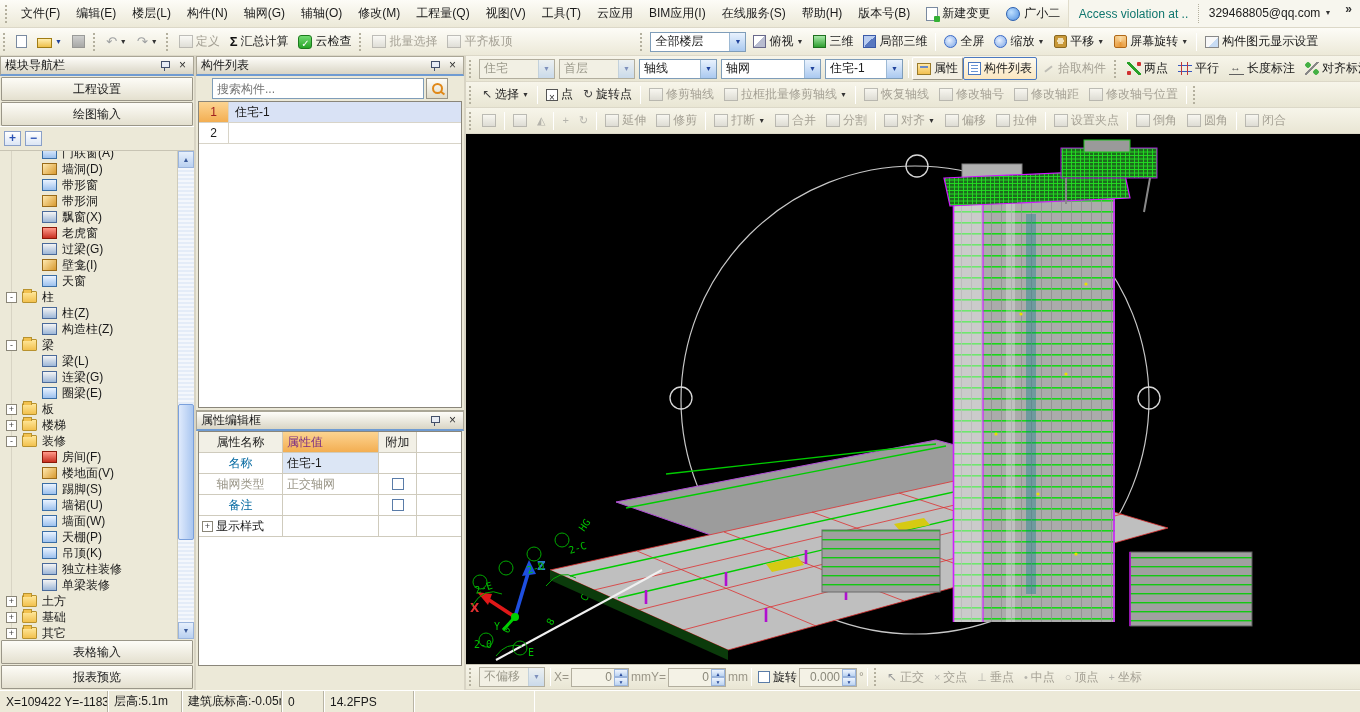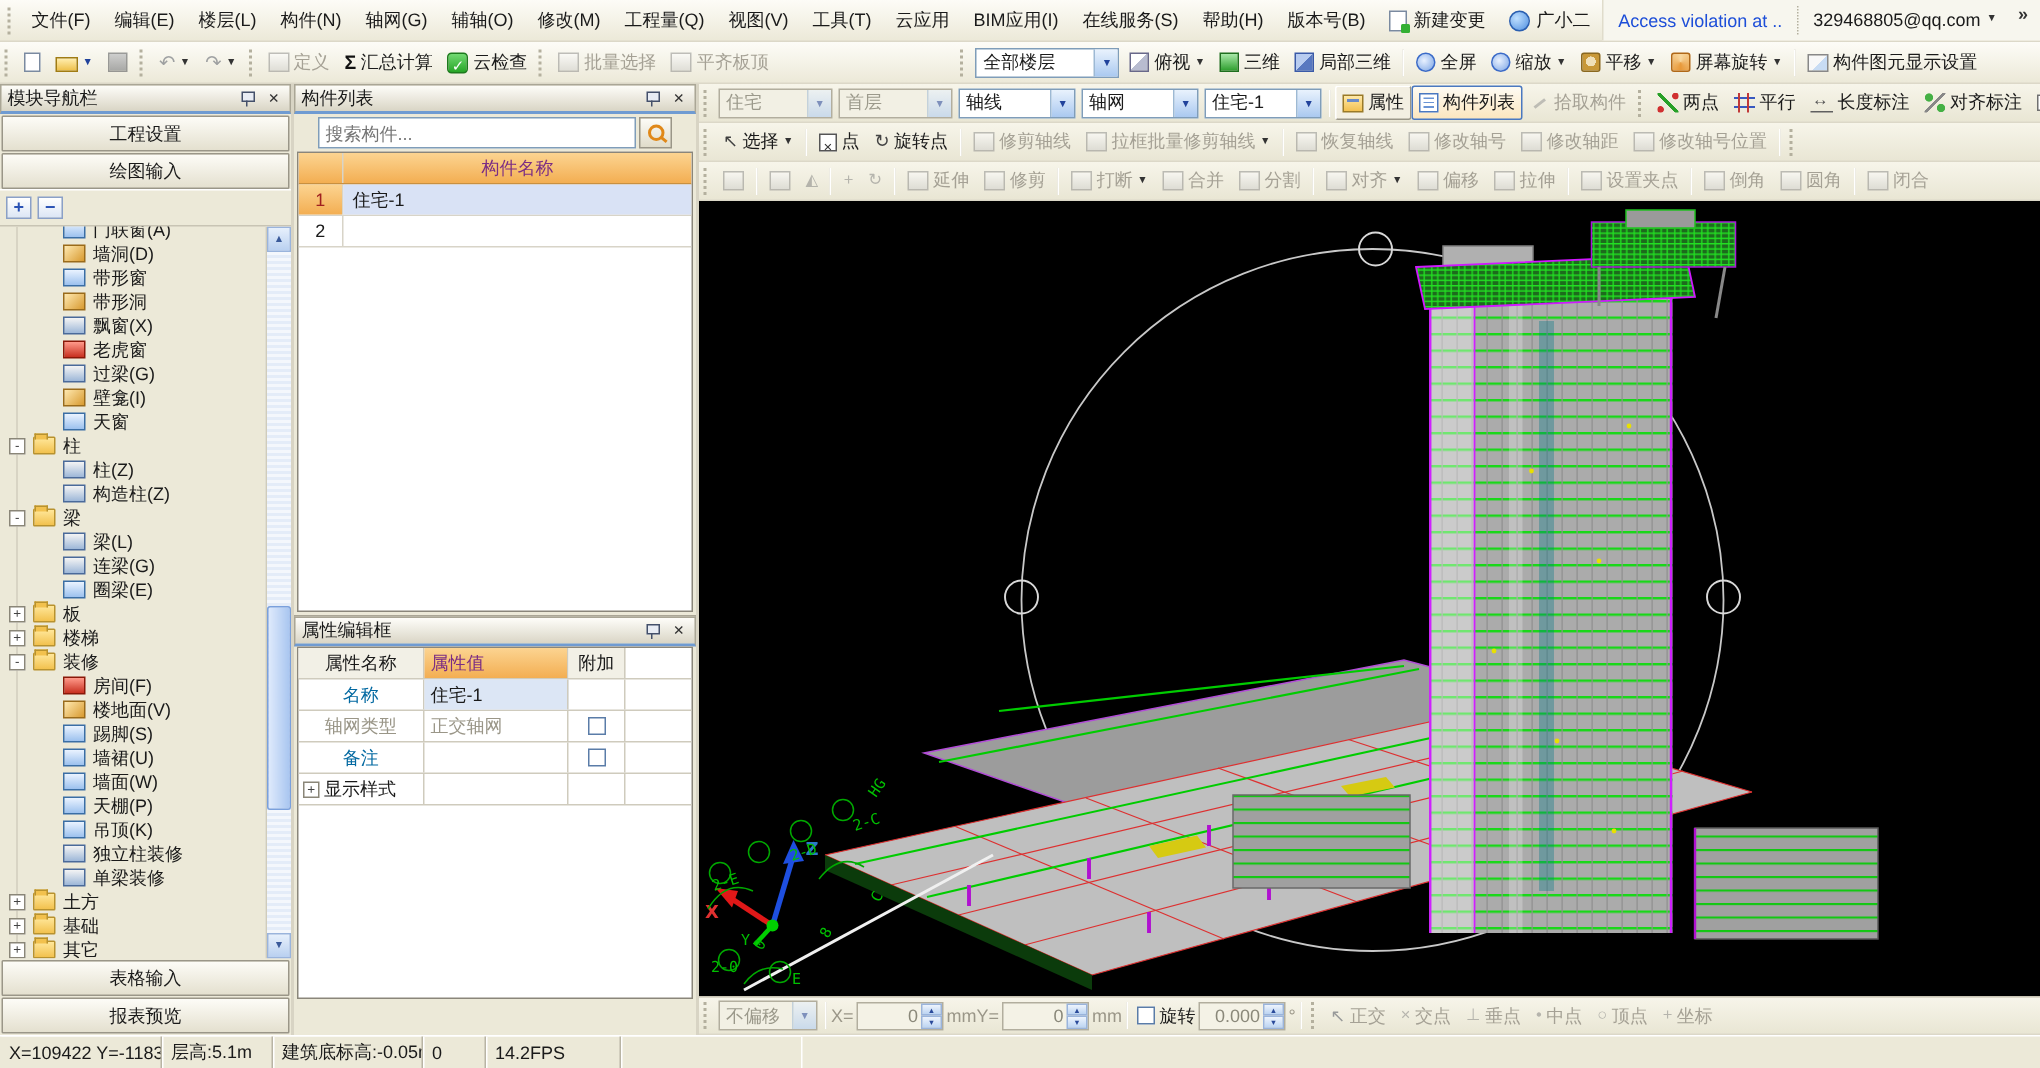--- a/index.html
+++ b/index.html
@@ -7,21 +7,21 @@
   *{box-sizing:border-box}
   #app{width:1360px;height:712px;display:flex;flex-direction:column}
 
   
   .menubar{height:28px;display:flex;align-items:center;background:linear-gradient(#fdfcf7,#ece9d8);border-bottom:1px solid #dcd8c8;padding-left:2px}
   .grip{width:5px;height:18px;border-left:2px dotted #b4b09e;margin:0 3px;flex:none}
   .menu-items{display:flex;align-items:flex-end}
   .mitem{padding:3px 8px;white-space:nowrap;cursor:default}
   .mitem.withicon{display:flex;align-items:center;gap:4px}
   .menubar-right{flex:1;display:flex;align-items:center;height:100%;background:#f7f6ee;border-left:1px solid #e0dccb}
-  .notif{flex:1;text-align:center;color:#1d4ed8;white-space:nowrap}
+  .notif{flex:1;text-align:center;color:#0f766e;white-space:nowrap}
   .account{display:flex;align-items:center;gap:4px;padding:0 10px;border-left:1px dotted #b4b09e;height:70%;white-space:nowrap}
   .chev{padding:0 8px 10px 4px;color:#333;font-weight:bold}
   .dar{font-size:7px;color:#333;line-height:10px}
   .dar::after{content:"▼"}
   .dar.blue::after{color:#21439c}
 
   
   .icn{display:inline-block;flex:none;width:14px;height:13px;position:relative}
   .ic-box{border:1px solid #948f7e;background:linear-gradient(#fdfcf7,#d6d2c0)}
   .dis{color:#a5a195}
@@ -75,21 +75,21 @@
   .i-ortho{width:auto;font-size:12px;line-height:13px;color:#2858c8}
   .i-ortho::after{content:"↖"}
 
   
   .toolbar{height:28px;display:flex;align-items:center;background:linear-gradient(#fdfcf7,#ece9d8);border-bottom:1px solid #dcd8c8}
   .toolbar.sub{height:26px;background:linear-gradient(#f7f5ea,#e9e6d4)}
   .tbn{display:flex;align-items:center;gap:3px;padding:2px 4px;border:1px solid transparent;border-radius:2px;white-space:nowrap;cursor:default}
   .tbn.raised{border-color:#fff #9a9688 #9a9688 #fff;background:#f3efe2}
   .tbn.pressed{border-color:#4a78c0;background:linear-gradient(#fefbf3,#fbe6bf)}
   .sep{width:1px;height:18px;background:#c4c0ae;border-right:1px solid #fff;margin:0 3px;flex:none}
-  .combo{display:flex;align-items:center;height:20px;width:86px;background:#fff;border:1px solid #7f9db9;margin:13px 2px;flex:none}
+  .combo{display:flex;align-items:flex-start;height:20px;width:86px;background:#fff;border:1px solid #7f9db9;margin:13px 2px;flex:none}
   .combo .cval{flex:1;padding:0 4px;white-space:nowrap;overflow:hidden}
   .combo .carr{width:16px;height:100%;border-left:1px solid #9db9d4;background:linear-gradient(#e9f2fd,#aac9f0);text-align:center}
   .combo .carr::after{content:"▼";font-size:7px;color:#21439c;line-height:18px}
   .combo.dis{background:#f2f0e4;color:#9b998b;border-color:#b2ae9e}
   .combo.dis .carr{opacity:.55}
   .spin{display:flex;align-items:center;height:19px;border:1px solid #b2ae9e;background:#f4f2e6;margin:0 2px}
   .spin input{width:42px;border:0;background:transparent;text-align:right;color:#8a887a;font-size:12px;padding:0 2px;font-family:inherit}
   .sarrs{width:14px;height:100%;display:flex;flex-direction:column}
   .sarr{flex:1;background:linear-gradient(#eef4fd,#bcd4f2);border:1px solid #9ab4dc;text-align:center;position:relative}
   .sarr::after{position:absolute;inset:0;font-size:5px;color:#2a4a9a;line-height:8px}
@@ -546,24 +546,20 @@
         <div class="ptitle">
           <span class="ttext">构件列表</span>
           <span class="pin"></span>
           <span class="xbtn"></span>
         </div>
         <div class="searchrow">
           <input placeholder="搜索构件..." style="">
           <span class="magbtn"></span>
         </div>
         <div class="ctable">
-          <div class="crow head">
-            <span class="num"></span>
-            <span class="nm">构件名称</span>
-          </div>
           <div class="crow sel">
             <span class="num">1</span>
             <span class="nm">住宅-1</span>
           </div>
           <div class="crow">
             <span class="num">2</span>
           </div>
         </div>
       </div>
 
@@ -620,21 +616,21 @@
             <span class="carr"></span>
           </span>
         <span class="combo dis" style="width:76px">
             <span class="cval">首层</span>
             <span class="carr"></span>
           </span>
         <span class="combo" style="width:78px">
             <span class="cval">轴线</span>
             <span class="carr"></span>
           </span>
-        <span class="combo" style="width:78px">
+        <span class="combo" style="width:100px">
             <span class="cval">轴网</span>
             <span class="carr"></span>
           </span>
         <span class="combo" style="width:78px">
             <span class="cval">住宅-1</span>
             <span class="carr"></span>
           </span>
         <span class="sep"></span>
         <span class="tbn raised">
             <span class="icn i-attr"></span>

